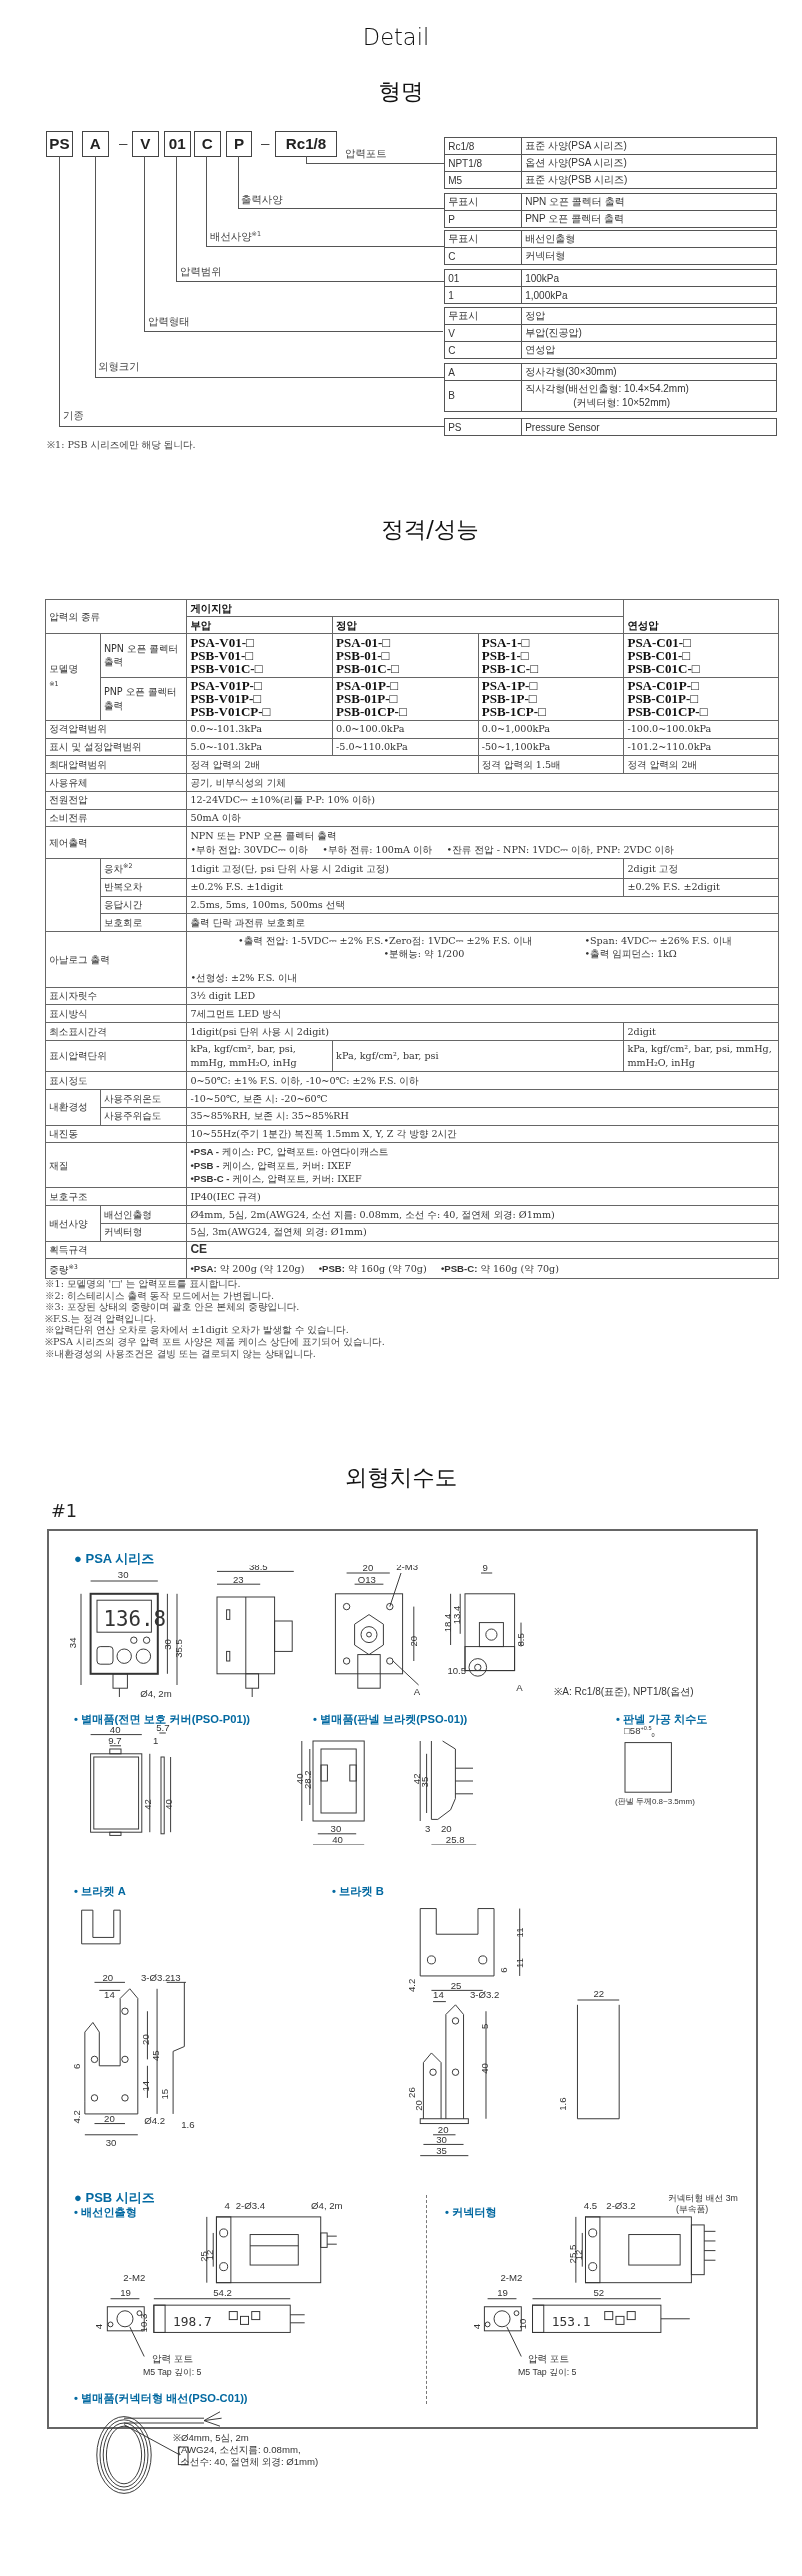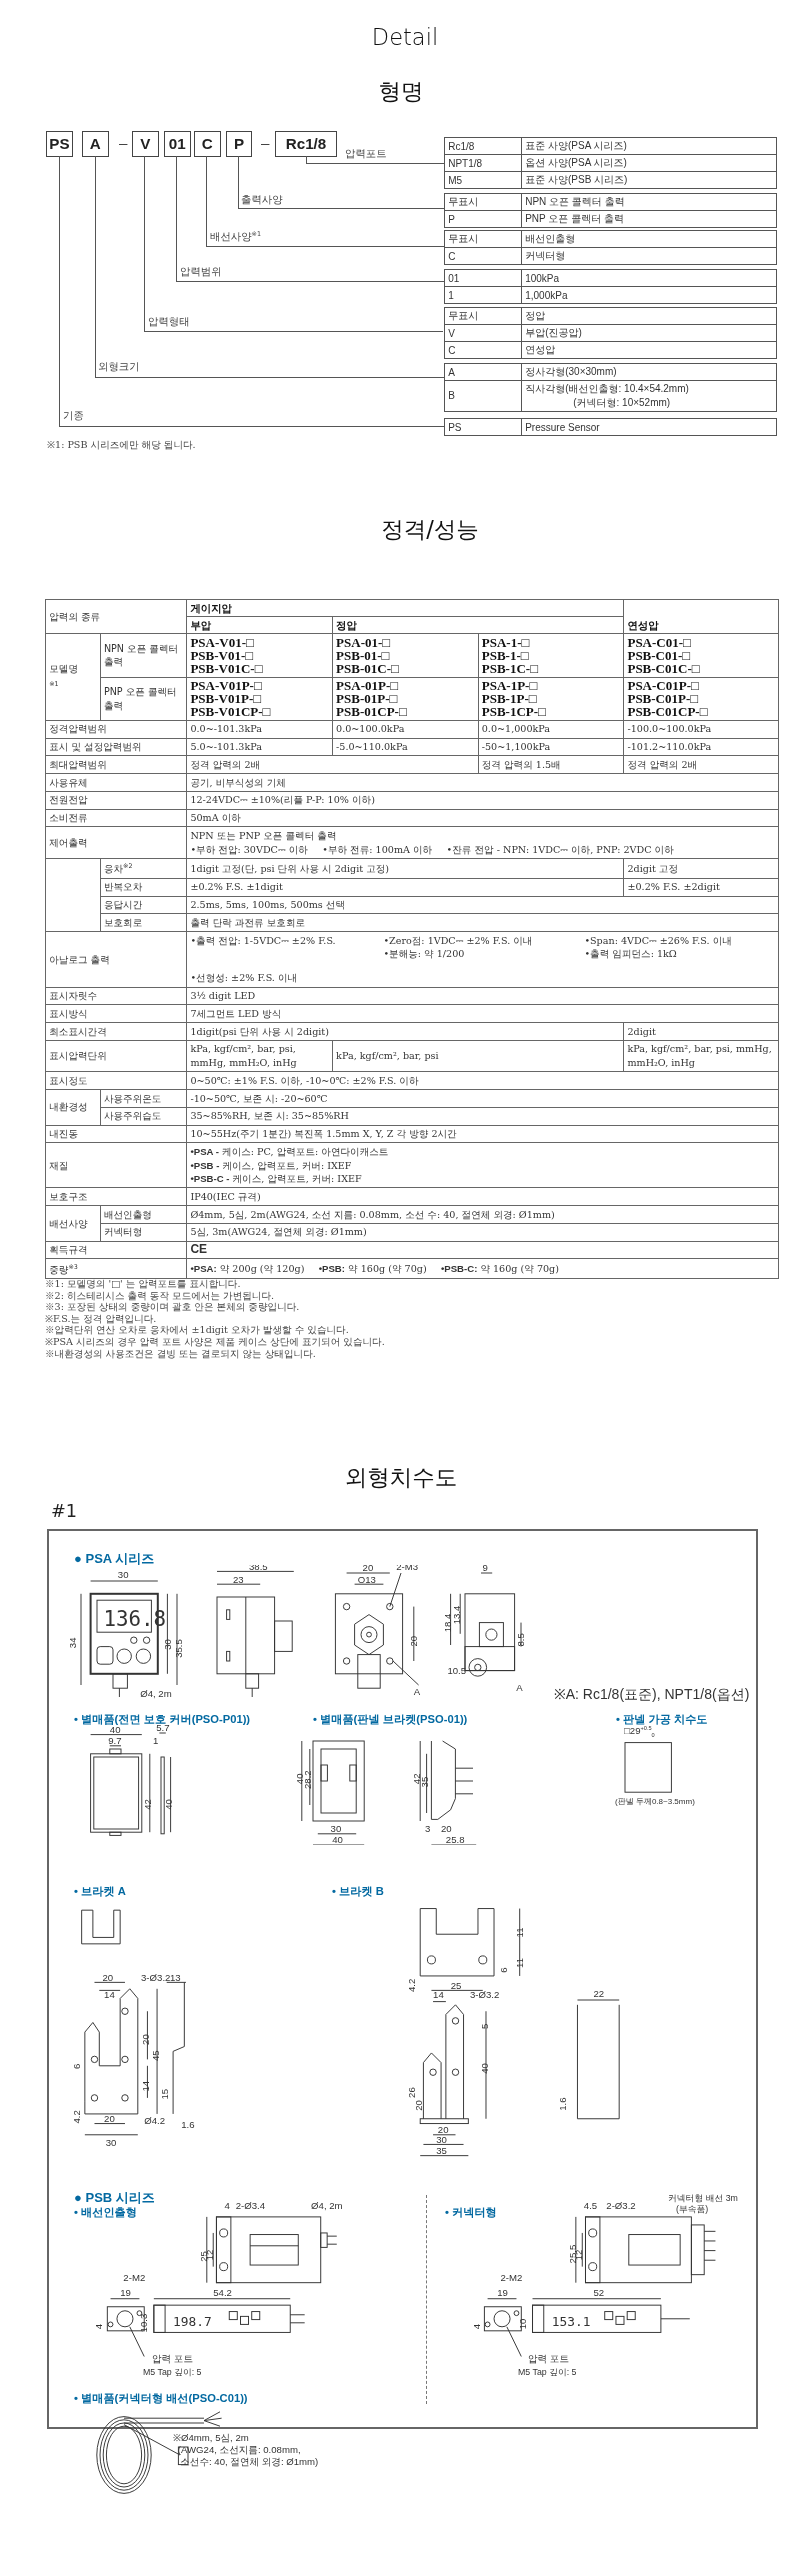--- a/index.html
+++ b/index.html
@@ -1,17 +1,17 @@
 <!DOCTYPE html>
 <html style="font-size:13px"><head>
 <meta charset="utf-8">
 <style>
   * { box-sizing: border-box; margin: 0; padding: 0; }
   body { width: 802px; height: 2576px; background: #fff; color: #222; font-family: "DejaVu Sans", sans-serif; position: relative; overflow: hidden; }
-  .h1 { position: absolute; left: 9px; width: 792px; text-align: center; font-size: 22.5px; font-weight: 300; color: #111; }
+  .h1 { position: absolute; left: 0; width: 792px; text-align: center; font-size: 22.5px; font-weight: 300; color: #111; }
   .h2 { position: absolute; left: 0; width: 802px; text-align: center; font-size: 22.5px; color: #111; }
 
   
   .code-box { position: absolute; top: 131px; height: 26px; border: 1.2px solid #444; font: bold 15.2px "Liberation Sans", sans-serif; text-align: center; line-height: 23px; color: #222; }
   .dash { position: absolute; top: 131px; font: 15.2px "Liberation Sans", sans-serif; line-height: 24px; color: #444; }
   .vline { position: absolute; border-left: 1.2px solid #555; }
   .hline { position: absolute; border-top: 1.2px solid #555; }
   .lbl { position: absolute; font-size: 10.4px; color: #444; }
   .opt-table { position: absolute; left: 444px; width: 333px; border-collapse: collapse; font-size: 10px; font-family: "Liberation Sans", sans-serif; }
   .opt-table td { border: 1px solid #555; padding: 0.8px 3.2px; height: 17px; color: #333; }
@@ -302,21 +302,21 @@
     <td colspan="4">2.5ms, 5ms, 100ms, 500ms 선택</td>
   </tr>
   <tr>
     <td class="hd">보호회로</td>
     <td colspan="4">출력 단락 과전류 보호회로</td>
   </tr>
   <tr>
     <td class="hd" colspan="2">아날로그 출력</td>
     <td colspan="4">
       <div style="display:flex;">
-            <span style="width:193px;">•출력 전압: 1-5VDC⎓ ±2% F.S.</span>
+            <span style="width:193px;text-align:right;">•출력 전압: 1-5VDC⎓ ±2% F.S.</span>
             <span style="width:201px;">•Zero점: 1VDC⎓ ±2% F.S. 이내</span>
             <span>•Span: 4VDC⎓ ±26% F.S. 이내</span>
           </div>
       <div style="display:flex;">
             <span style="width:193px;margin-top:24px;">•선형성: ±2% F.S. 이내</span>
             <span style="width:201px;">•분해능: 약 1/200</span>
             <span>•출력 임피던스: 1kΩ</span>
           </div>
     </td>
   </tr>
@@ -472,21 +472,21 @@
     <text x="522" y="8">9</text>
   <line x1="482" y1="36" x2="482" y2="100"></line>
     <text x="474" y="76" transform="rotate(-90 482 76)">18.4</text>
   <line x1="494" y1="36" x2="494" y2="86"></line>
     <text x="484" y="64" transform="rotate(-90 494 64)">13.4</text>
   <line x1="570" y1="72" x2="570" y2="102"></line>
     <text x="566" y="94" transform="rotate(-90 574 94)">8.5</text>
   <text x="478" y="136">10.5</text>
     <text x="564" y="158">A</text>
 </svg>
-<div class="dim" style="left:554px;top:1684px;font-size:14px;">※A: Rc1/8(표준), NPT1/8(옵션)</div>
+<div class="dim" style="left:554px;top:1684px;font-size:10px;">※A: Rc1/8(표준), NPT1/8(옵션)</div>
 
 <div class="dtitle" style="left:74px;top:1712px;">• 별매품(전면 보호 커버(PSO-P01))</div>
 <div class="dtitle" style="left:313px;top:1712px;">• 별매품(판넬 브라켓(PSO-01))</div>
 <div class="dtitle" style="left:616px;top:1712px;">• 판넬 가공 치수도</div>
 
 <svg style="left:64px;top:1725px;" width="706" height="120" viewBox="0 0 880 150">
 
   <rect x="32" y="36" width="64" height="98"></rect>
     <rect x="36" y="40" width="56" height="90"></rect>
   <rect x="56" y="30" width="14" height="6"></rect>
@@ -525,21 +525,21 @@
     <text x="436" y="66" transform="rotate(-90 444 66)">42</text>
   <line x1="452" y1="36" x2="452" y2="110"></line>
     <text x="446" y="70" transform="rotate(-90 454 70)">35</text>
   <text x="450" y="134">3</text>
     <text x="470" y="134">20</text>
   <line x1="458" y1="150" x2="514" y2="150"></line>
     <text x="476" y="148">25.8</text>
 
   <rect x="700" y="22" width="58" height="62"></rect>
 </svg>
-<div class="dim" style="left:624px;top:1725px;"><span>□29</span><sup style="font-size:5.6px;">+0.5</sup><sub style="font-size:5.6px;">0</sub></div>
+<div class="dim" style="left:624px;top:1725px;"><span>□58</span><sup style="font-size:5.6px;">+0.5</sup><sub style="font-size:5.6px;">0</sub></div>
 <div class="dim" style="left:615px;top:1796px;font-size:8px;">(판넬 두께0.8~3.5mm)</div>
 
 <div class="dtitle" style="left:74px;top:1884px;">• 브라켓 A</div>
 <div class="dtitle" style="left:332px;top:1884px;text-align:right;">• 브라켓 B</div>
 
 <svg style="left:64px;top:1902px;" width="706" height="257" viewBox="0 0 880 320">
 
   <polyline points="22,10 22,52 70,52 70,10 62,10 62,44 36,44 36,10 22,10"></polyline>
 
   <polyline points="26,248 26,162 36,150 44,162 44,204 70,204 70,120 82,108 92,120 92,264 26,264 26,248"></polyline>

